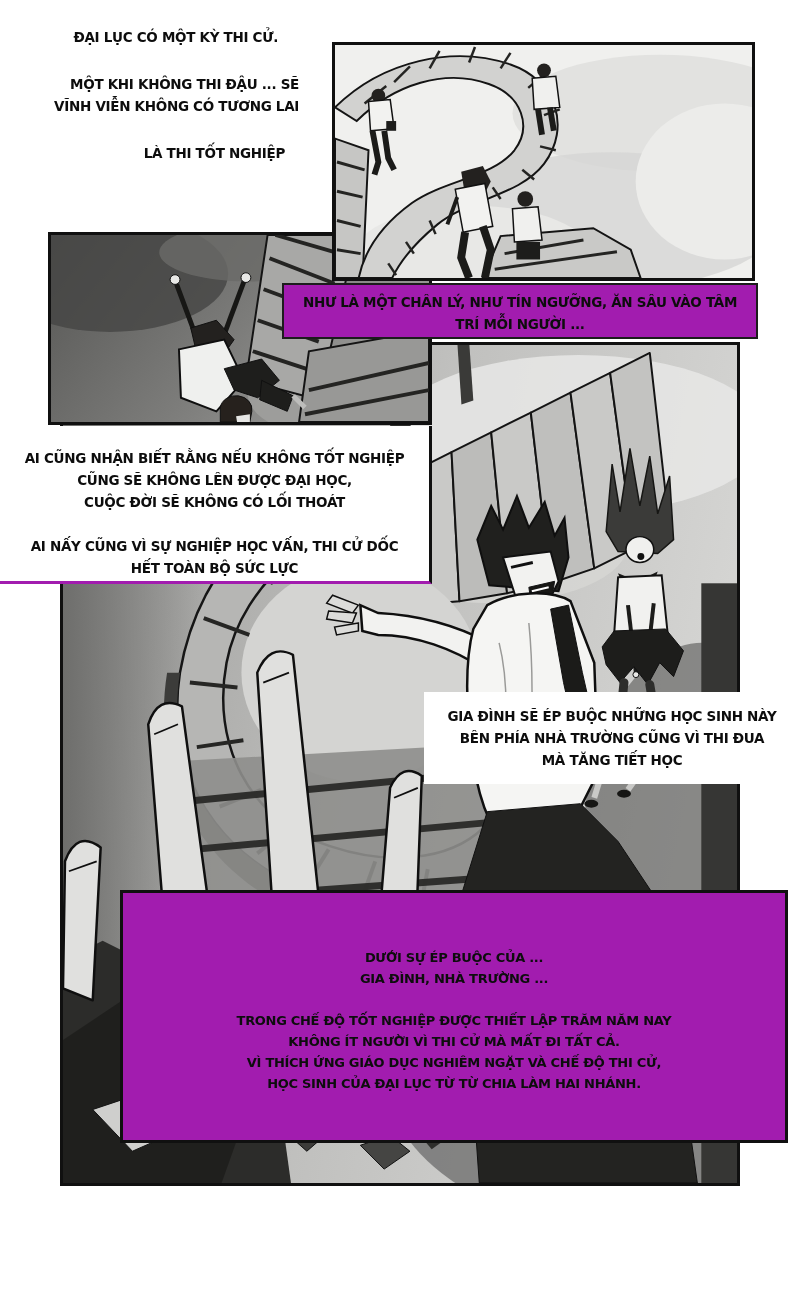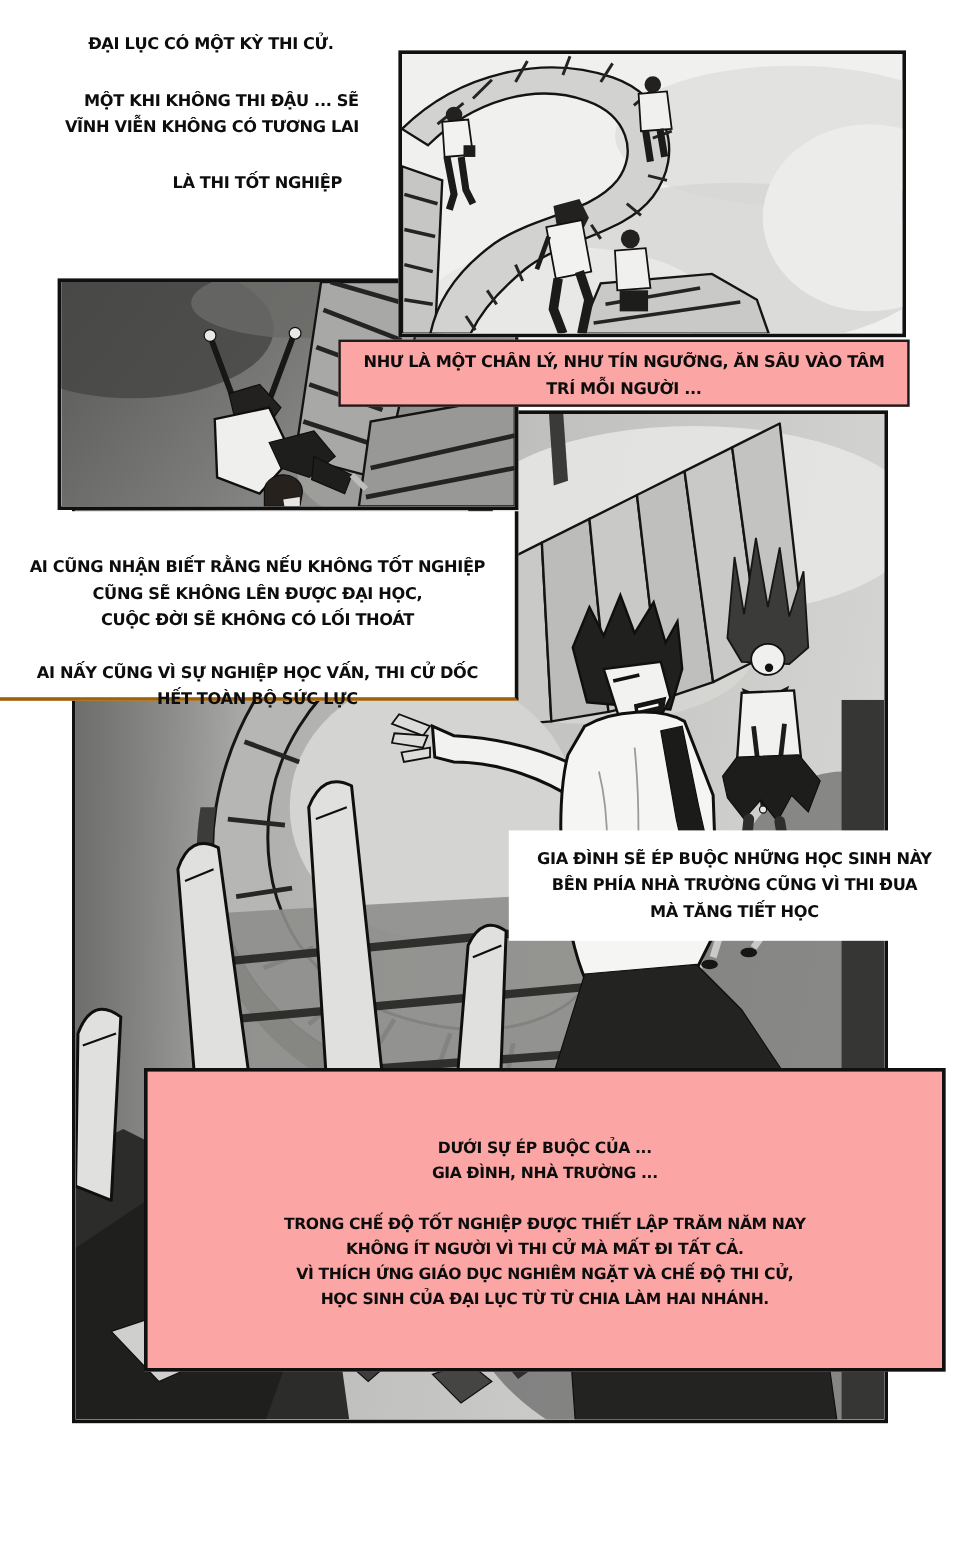--- a/index.html
+++ b/index.html
@@ -5,26 +5,26 @@
   html,body{margin:0;padding:0;}
   body{width:800px;height:1296px;position:relative;background:#ffffff;overflow:hidden;
        font-family:"DejaVu Sans",sans-serif;}
   *{box-sizing:border-box;}
   .panel{position:absolute;border:3px solid #101010;overflow:hidden;background:#fff;}
   .panel svg{display:block;width:100%;height:100%;}
   .comic-text{font-weight:700;color:#0d0d0d;text-align:center;letter-spacing:-0.3px;
               font-size:13.5px;line-height:22px;}
   .narr{position:absolute;font-weight:700;color:#0d0d0d;text-align:right;
         letter-spacing:-0.3px;font-size:13.5px;line-height:22px;}
-  .cap{position:absolute;background:#fca5a5;}
+  .cap{position:absolute;background:#a21caf;}
   .cap-belief{left:282px;top:283px;width:476px;height:56px;border:2px solid #1c1c1c;
               z-index:6;padding-top:6px;}
   .cap-awareness{left:0;top:426px;width:432px;height:158px;background:#fff;
-                 border-right:3px solid #101010;border-bottom:3px solid #a16207;
-                 z-index:2;padding:36px 6px 0 6px;}
+                 border-right:3px solid #101010;border-bottom:3px solid #a21caf;
+                 z-index:2;padding:21px 6px 0 6px;}
   .cap-family{left:424px;top:692px;width:376px;height:92px;background:#fff;z-index:3;
               padding:13px 8px 0 8px;}
   .cap-pressure{left:120px;top:890px;width:668px;height:253px;border:3px solid #101010;
                 z-index:4;padding:54px 10px 0 10px;}
   .cap-pressure .comic-text{font-size:13px;line-height:21px;}
   .z1{z-index:1}.z3{z-index:3}.z4{z-index:4}
 </style>
 </head>
 <body>
 

